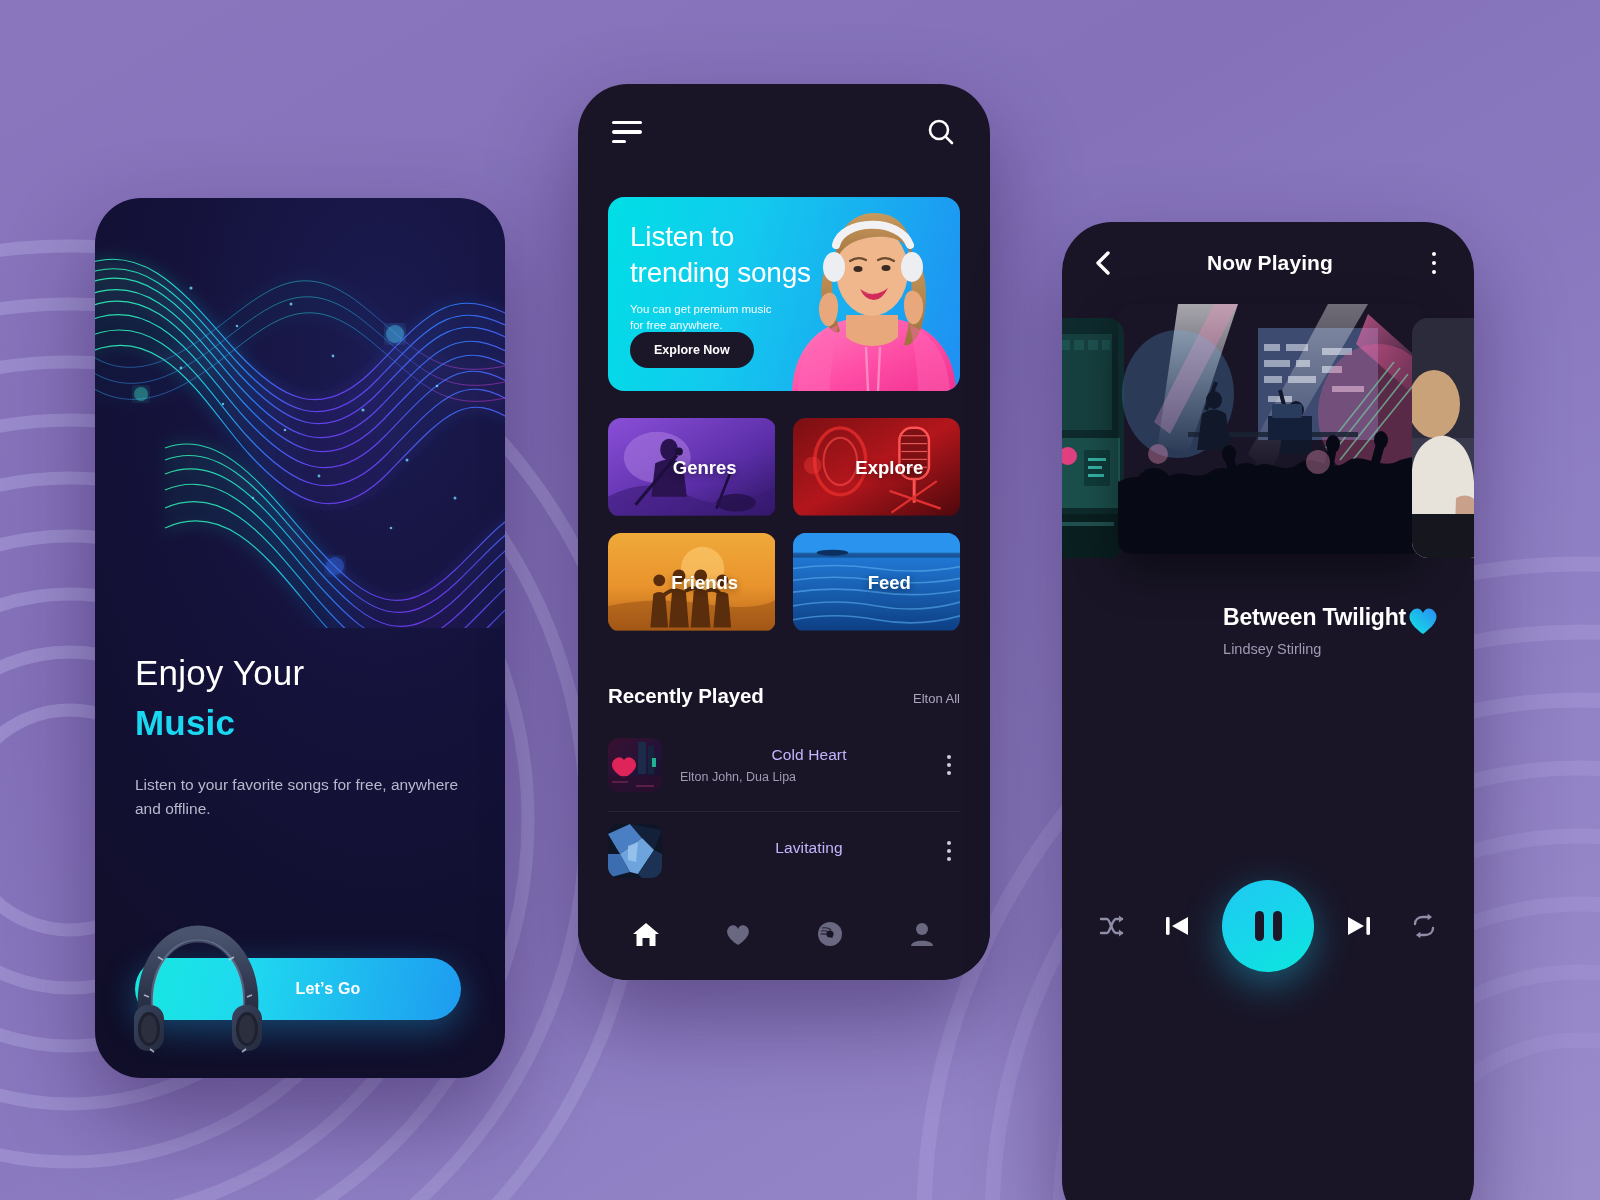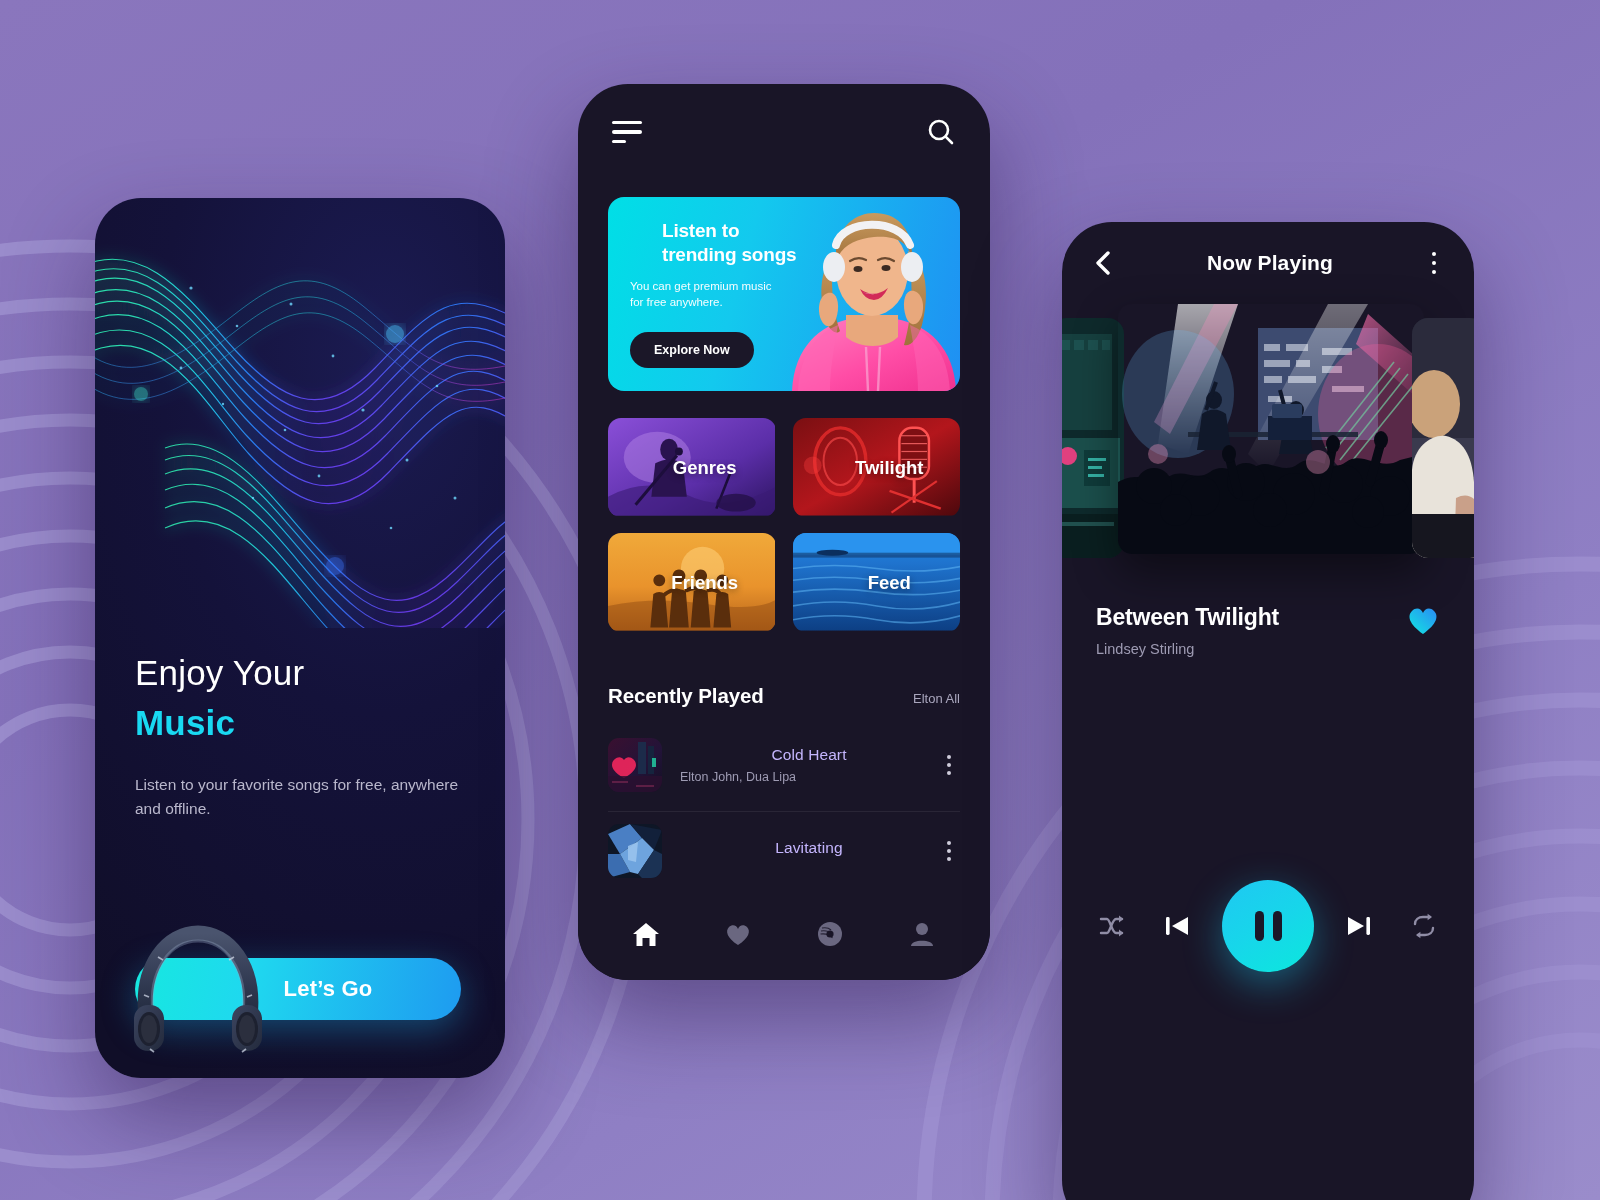--- a/index.html
+++ b/index.html
@@ -35,37 +35,37 @@
   .p1-h1 .accent { color: #19d9f2; font-weight: 700; }
   .p1-h1 .bold { font-weight: 700; }
   .p1-sub { margin-top: 26px; font-size: 15.5px; line-height: 1.55; color: #b9b7cc; }
   .cta {
     position: absolute; left: 40px; bottom: 58px; width: 326px; height: 62px;
     border-radius: 34px;
     background: linear-gradient(100deg, #16e8e0 0%, #1fd8ef 35%, #1e9bf0 100%);
     box-shadow: 0 10px 34px rgba(28,180,240,0.35);
     display: flex; align-items: center; justify-content: center;
   }
-  .cta-label { color: #fff; font-size: 22px; font-weight: 600; margin-left: 60px; letter-spacing: .2px; }
+  .cta-label { color: #fff; font-size: 16px; font-weight: 600; margin-left: 60px; letter-spacing: .2px; }
   .headphones { position: absolute; left: 33px; bottom: 22px; width: 140px; height: 135px; pointer-events: none; }
 
   
   .p2-top { position: absolute; left: 0; top: 0; width: 100%; height: 96px; display: flex; align-items: center; justify-content: space-between; padding: 0 34px; }
   .burger { width: 32px; height: 22px; display: flex; flex-direction: column; justify-content: center; gap: 6px; }
   .burger i { display: block; height: 4.5px; border-radius: 3px; background: #fff; }
   .burger i:nth-child(1) { width: 30px; }
   .burger i:nth-child(2) { width: 30px; }
   .burger i:nth-child(3) { width: 14px; }
   .banner {
     position: absolute; left: 30px; top: 113px; width: 352px; height: 194px; border-radius: 16px;
     background: linear-gradient(105deg, #00dfe6 0%, #13c9ee 38%, #1f8ff3 100%);
     overflow: hidden;
   }
   .banner-text { position: absolute; left: 22px; top: 22px; width: 195px; z-index: 3; }
-  .banner-h { font-size: 19px; font-weight: 700; color: #fff; line-height: 1.28; letter-spacing: -.2px; margin-left: 32px; }
+  .banner-h { font-size: 28px; font-weight: 400; color: #fff; line-height: 1.28; letter-spacing: -.2px; }
   .banner-p { margin-top: 10px; font-size: 11.5px; line-height: 1.45; color: rgba(255,255,255,.96); }
   .banner-btn {
     position: absolute; left: 22px; bottom: 23px; z-index: 3;
     background: #1b1728; color: #fff; font-size: 12.5px; font-weight: 600;
     padding: 11px 24px; border-radius: 22px; border: none;
     font-family: "Liberation Sans", sans-serif;
   }
   .banner-girl { position: absolute; right: -6px; bottom: 0; width: 190px; height: 194px; }
 
   .tiles { position: absolute; left: 30px; top: 334px; width: 352px; display: grid; grid-template-columns: 1fr 1fr; gap: 16px 17px; }
@@ -94,21 +94,21 @@
   .p3-title { font-size: 21px; font-weight: 700; color: #fff; letter-spacing: .1px; }
   .kebab-v { display: flex; flex-direction: column; gap: 4.5px; align-items: center; width: 20px;}
   .kebab-v span { width: 4.5px; height: 4.5px; border-radius: 50%; background: #fff; }
 
   .carousel { position: absolute; left: 0; top: 82px; width: 100%; height: 268px; }
   .side-card { position: absolute; top: 14px; width: 74px; height: 240px; border-radius: 16px; overflow: hidden; }
   .side-card.left { left: -12px; }
   .side-card.right { right: -12px; }
   .albumart { position: absolute; left: 56px; top: 0; width: 306px; height: 250px; border-radius: 14px; overflow: hidden; box-shadow: 0 18px 44px rgba(0,0,0,.45); }
 
-  .nowinfo { position: absolute; left: 34px; top: 382px; width: 344px; display: flex; align-items: flex-start; justify-content: space-between; }
+  .nowinfo { position: absolute; left: 34px; top: 382px; width: 344px; display: flex; align-items: flex-start; justify-content: flex-end; }
   .song-title { font-size: 23px; font-weight: 700; color: #fff; letter-spacing: -.2px; }
   .song-artist { margin-top: 10px; font-size: 14.5px; color: #9e9bb3; }
 
   .progress { position: absolute; left: 34px; top: 470px; width: 344px; }
   .ptrack { position: relative; height: 4px; border-radius: 3px; background: #4a4760; }
   .pfill { position: absolute; left: 0; top: 0; height: 4px; border-radius: 3px; background: linear-gradient(90deg, #14e6e6 0%, #1dbcf0 100%); }
   .pthumb { position: absolute; top: -6px; width: 16px; height: 16px; border-radius: 50%; background: #0f3a52; border: 4px solid #1bcbee; box-shadow: 0 0 10px rgba(30,200,240,.6); }
   .ptimes { margin-top: 16px; display: flex; justify-content: space-between; font-size: 13px; color: #9e9bb3; }
 
   .controls { position: absolute; left: 30px; top: 658px; width: 352px; display: flex; align-items: center; justify-content: space-between; }
@@ -384,21 +384,21 @@
               <line x1="110" y1="26" x2="136" y2="26"></line>
             <line x1="110" y1="34" x2="136" y2="34"></line>
               <line x1="110" y1="42" x2="136" y2="42"></line>
             <line x1="110" y1="50" x2="136" y2="50"></line>
           </g>
           <path d="M123,62 L123,86" stroke="#ff5252" stroke-width="3"></path>
           <path d="M98,74 L150,92" stroke="#e03030" stroke-width="2.6"></path>
           <path d="M100,96 L146,64" stroke="#e03030" stroke-width="2.2"></path>
           <circle cx="20" cy="48" r="9" fill="#ff4040" opacity=".35"></circle>
         </svg>
-        <span class="tile-label">Twilight</span>
+        <span class="tile-label">Explore</span>
       </div>
 
       <div class="tile">
         <svg class="art" viewBox="0 0 170 99" preserveAspectRatio="none">
           <defs>
               <linearGradient id="gC" x1="0" y1="0" x2="0" y2="1">
             <stop offset="0%" stop-color="#f0a93a"></stop>
                 <stop offset="55%" stop-color="#e9932c"></stop>
                 <stop offset="100%" stop-color="#b5631a"></stop>
               </linearGradient>

